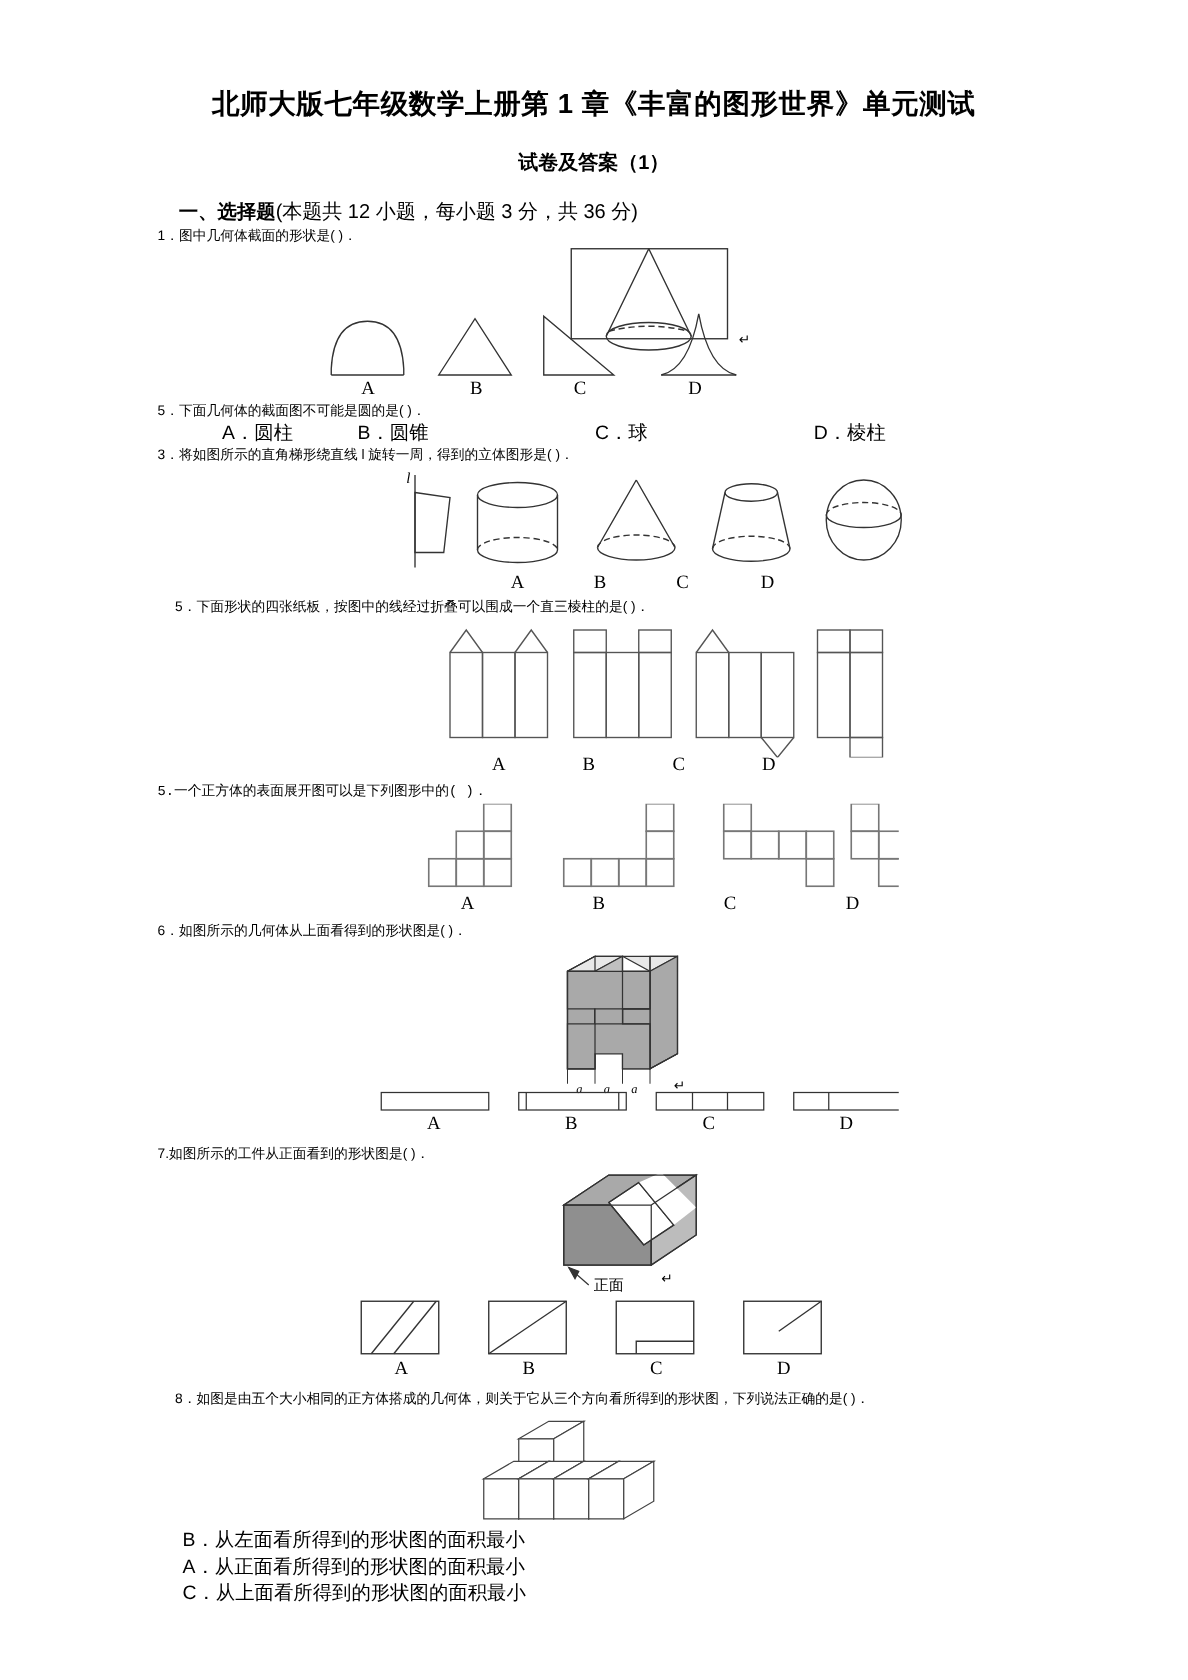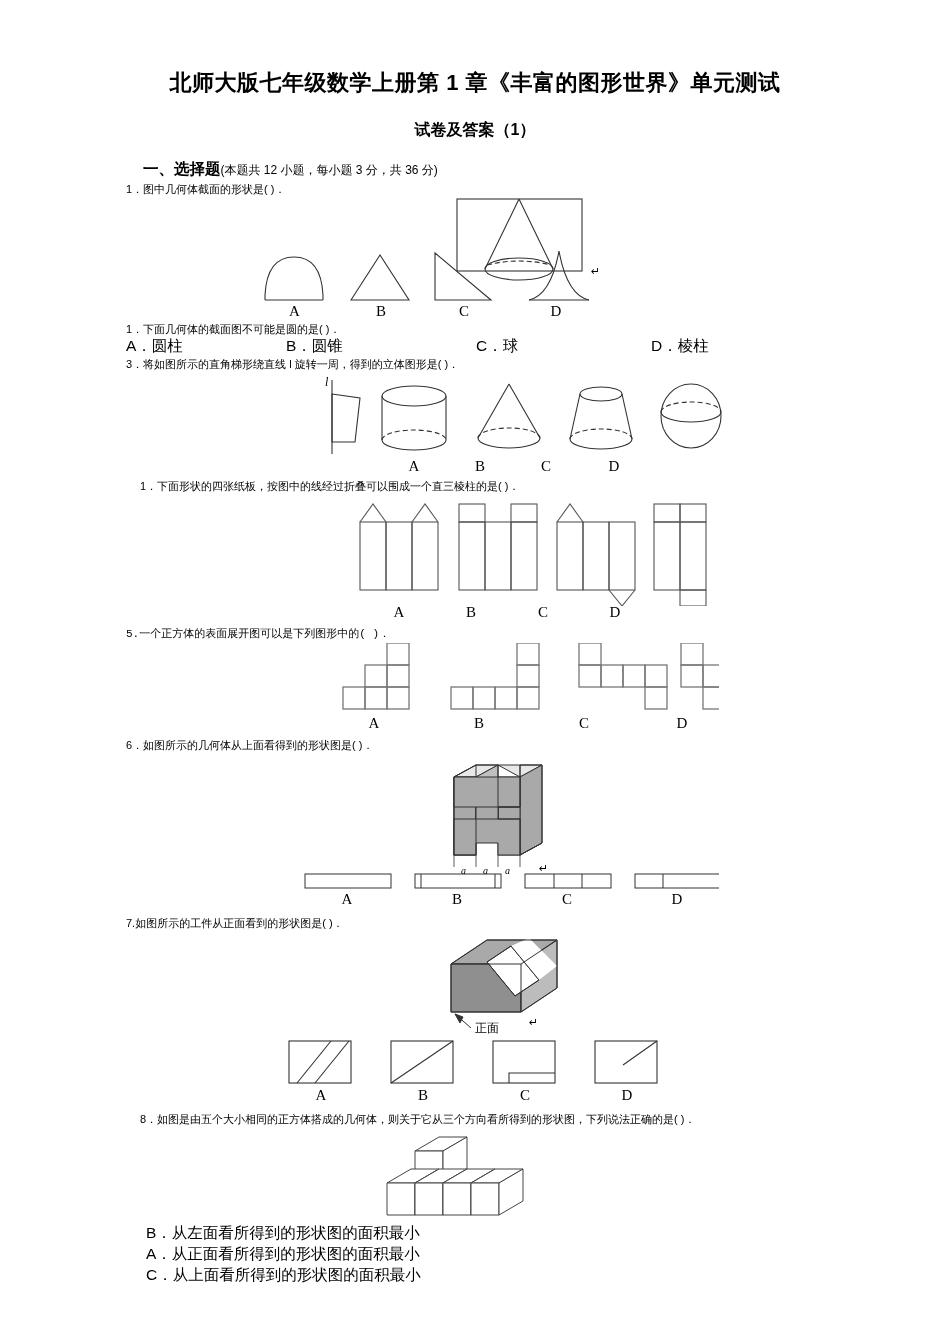--- a/index.html
+++ b/index.html
@@ -37,35 +37,35 @@
     padding-left:118px;
     padding-right:110px;
     padding-top:18px;
   }
   .sec-head{
     font-size:15.5px;
     font-weight:bold;
     font-family:"Liberation Sans","DejaVu Sans",sans-serif;
     margin:0 0 2px 25px;
   }
-  .sec-head .norm{font-weight:normal;font-size:12px;}
+  .sec-head .norm{font-weight:normal;font-size:16px;}
   .q{
     font-size:11px;
     line-height:1.33;
     margin:0;
     font-family:"Liberation Sans","DejaVu Sans",sans-serif;
   }
   .opts-line{
     font-size:15.5px;
     font-family:"Liberation Sans","DejaVu Sans",sans-serif;
     margin:0;
     display:flex;
   }
   .opts-line span{display:inline-block;}
-  .o1{width:160px;}
+  .o1{width:160px;text-align:center;}
   .o2{width:190px;}
   .o3{width:175px;}
   .optlist{
     font-size:15.5px;
     font-family:"Liberation Sans","DejaVu Sans",sans-serif;
     margin:0 0 0 28px;
     line-height:1.34;
   }
   .fig{
     position:relative;
@@ -125,21 +125,21 @@
       <div class="figrow" style="margin-top:-2px;">
         <div class="lbls" style="width:480px;">
           <span class="lbl" style="width:55px;margin-left:28px;">A</span>
           <span class="lbl" style="width:58px;margin-left:30px;">B</span>
           <span class="lbl" style="width:56px;margin-left:26px;">C</span>
           <span class="lbl" style="width:60px;margin-left:34px;">D</span>
         </div>
       </div>
     </div>
 
-    <p class="q" style="margin-left:8px;margin-top:2px;">1．下面几何体的截面图不可能是圆的是(    )．</p>
+    <p class="q" style="margin-left:8px;margin-top:2px;">5．下面几何体的截面图不可能是圆的是(    )．</p>
     <p class="opts-line" style="margin-left:8px;">
       <span class="o1">A．圆柱</span>
       <span class="o2">B．圆锥</span>
       <span class="o3">C．球</span>
       <span>D．棱柱</span>
     </p>
 
     <p class="q" style="margin-left:8px;">3．将如图所示的直角梯形绕直线 l 旋转一周，得到的立体图形是(    )．</p>
     <div class="fig">
       <div class="figrow" style="margin-top:2px;">
@@ -173,21 +173,21 @@
       <div class="figrow" style="margin-top:-4px;">
         <div class="lbls" style="width:500px;">
           <span class="lbl" style="width:60px;margin-left:155px;">A</span>
           <span class="lbl" style="width:60px;margin-left:6px;">B</span>
           <span class="lbl" style="width:60px;margin-left:6px;">C</span>
           <span class="lbl" style="width:60px;margin-left:8px;">D</span>
         </div>
       </div>
     </div>
 
-    <p class="q" style="margin-left:22px;margin-top:4px;">1．下面形状的四张纸板，按图中的线经过折叠可以围成一个直三棱柱的是(    )．</p>
+    <p class="q" style="margin-left:22px;margin-top:4px;">5．下面形状的四张纸板，按图中的线经过折叠可以围成一个直三棱柱的是(    )．</p>
     <div class="fig">
       <div class="figrow" style="margin-top:2px;">
         <svg width="470" height="110" viewBox="0 0 470 110">
           <g fill="none" stroke="#555" stroke-width="1.1">
 
             <rect x="116" y="26" width="26" height="68"></rect>
             <rect x="142" y="26" width="26" height="68"></rect>
             <rect x="168" y="26" width="26" height="68"></rect>
             <path d="M116 26 L129 8 L142 26"></path>
             <path d="M168 26 L181 8 L194 26"></path>

